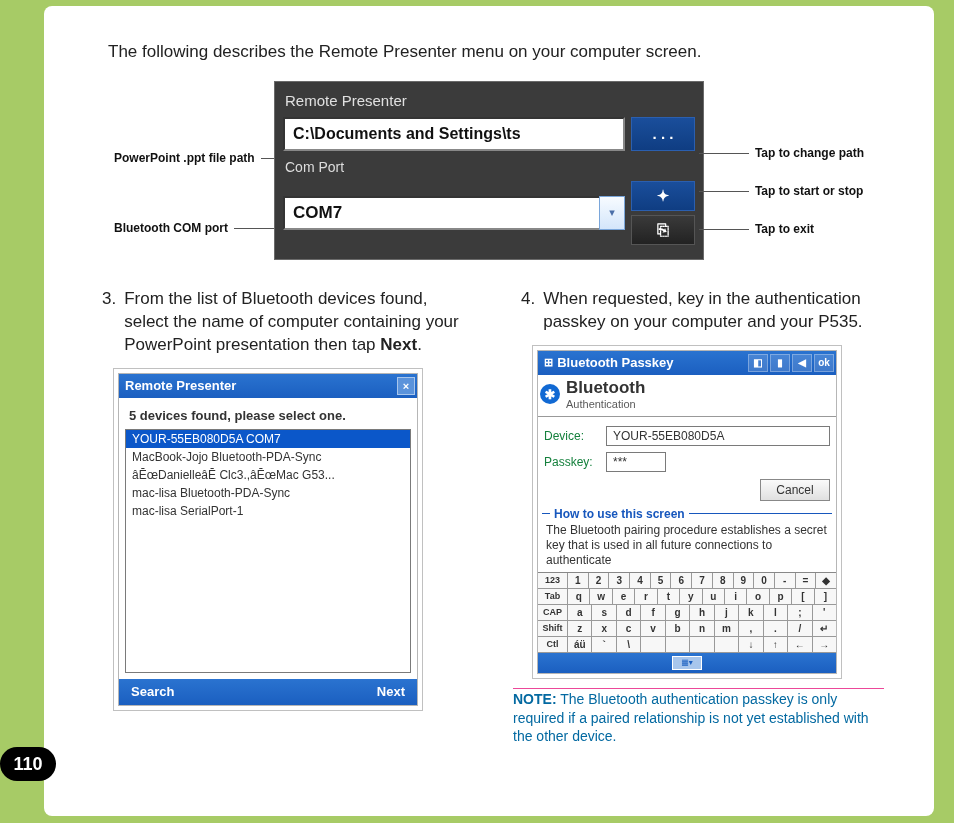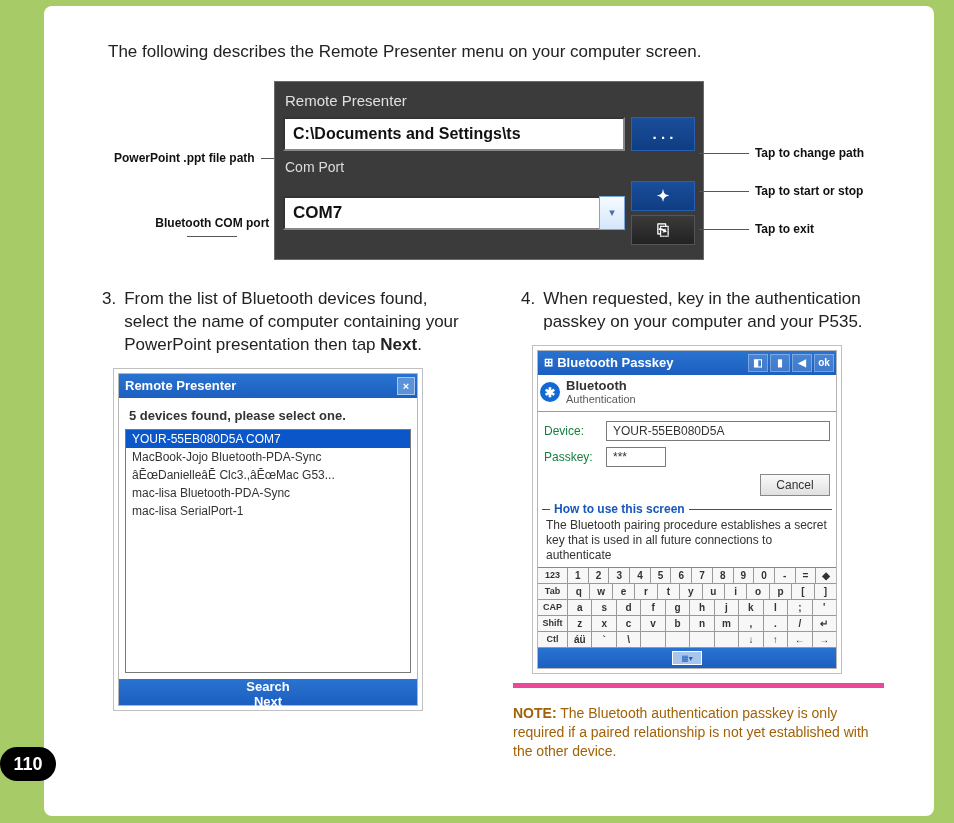--- a/index.html
+++ b/index.html
@@ -55,21 +55,21 @@
     gap: 6px;
     height: 24px;
   }
   .leader {
     display: inline-block;
     height: 1px;
     background: #555;
     width: 50px;
   }
   .ll1 { margin-top: 46px; }
-  .ll2 { margin-top: 46px; flex-direction: column; }
+  .ll2 { margin-top: 46px; }
   .rl1 { margin-top: 42px; }
   .rl2 { margin-top: 14px; }
   .rl3 { margin-top: 14px; }
 
   .presenter-widget {
     width: 430px;
     background: #3b3b3b;
     border: 1px solid #6a6a6a;
     padding: 6px 8px 8px 8px;
     position: relative;
@@ -222,21 +222,20 @@
   .dev-footer {
     height: 26px;
     background: linear-gradient(#2a73d0,#1b5fc0);
     display: flex;
     align-items: center;
     justify-content: space-between;
     padding: 0 12px;
     color: #fff;
     font-weight: bold;
     font-size: 13px;
-    flex-direction: column;
   }
   .dev-hint {
     font-size: 13px;
     font-weight: bold;
     color: #333;
     padding: 4px 4px 6px 4px;
   }
   .dev-listbox {
     border: 1px solid #7a7a7a;
     height: 244px;
@@ -266,21 +265,21 @@
     border-radius: 10px;
     background: #1169d3;
     color: #fff;
     display: flex;
     align-items: center;
     justify-content: center;
     font-size: 13px;
     font-weight: bold;
   }
   .bt-head-text { line-height: 1.1; }
-  .bt-head-text .t1 { font-weight: bold; font-size: 13px; }
+  .bt-head-text .t1 { font-weight: bold; font-size: 17px; }
   .bt-head-text .t2 { font-size: 11px; color: #5a5a5a; }
   .hr { height: 1px; background: #999; margin: 4px 0 6px 0; }
   .form-row { display: flex; align-items: center; gap: 8px; padding: 3px 6px; font-size: 12px; }
   .form-row .lab { width: 54px; color: #15803d; }
   .form-input {
     flex: 1;
     border: 1px solid #7a7a7a;
     height: 20px;
     display: flex;
     align-items: center;
@@ -361,25 +360,25 @@
     border: 1px solid #fff;
     display: flex;
     align-items: center;
     justify-content: center;
     font-size: 8px;
     color: #1b5fc0;
   }
 
   
   .note-block {
-    border-top: 5px solid #ec4899;
+    border-top: 1px solid #ec4899;
     margin-top: 14px;
-    padding-top: 16px;
+    padding-top: 1px;
     font-size: 14px;
-    color: #a16207;
+    color: #0369a1;
     line-height: 1.35;
   }
   .note-block b { font-weight: bold; }
 
   .page-num {
     position: absolute;
     left: 0;
     bottom: 42px;
     width: 56px;
     height: 34px;

